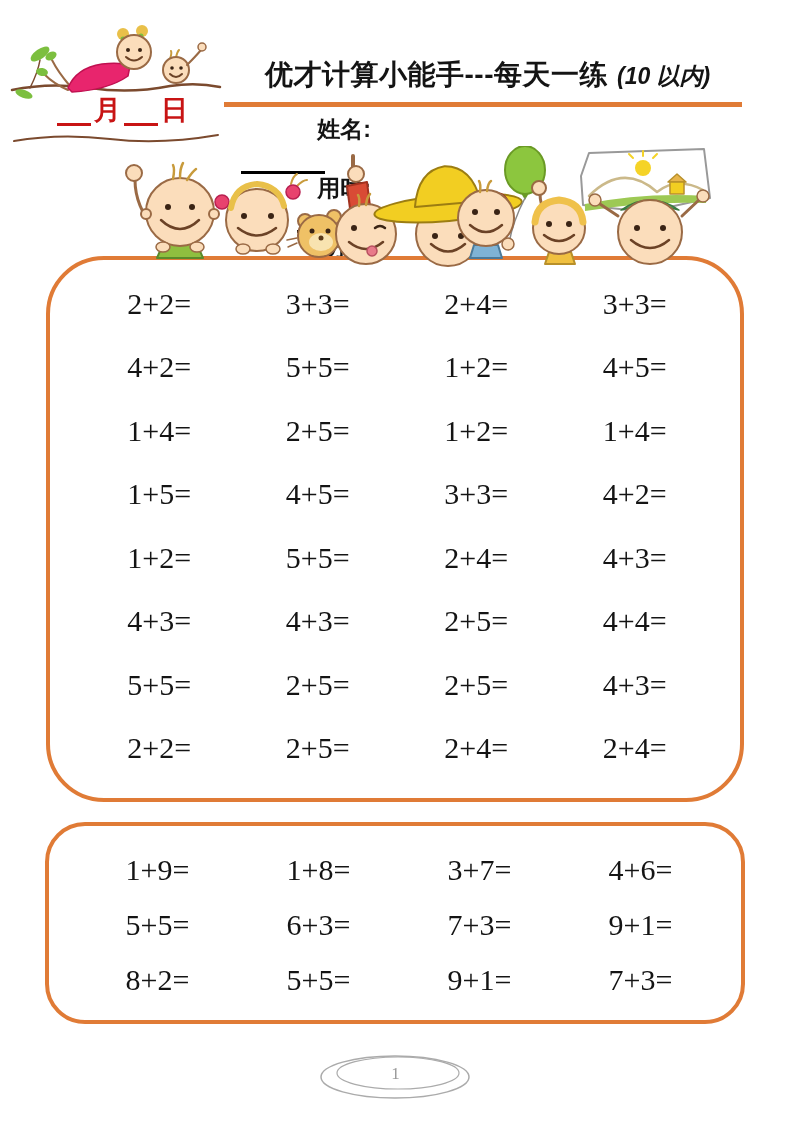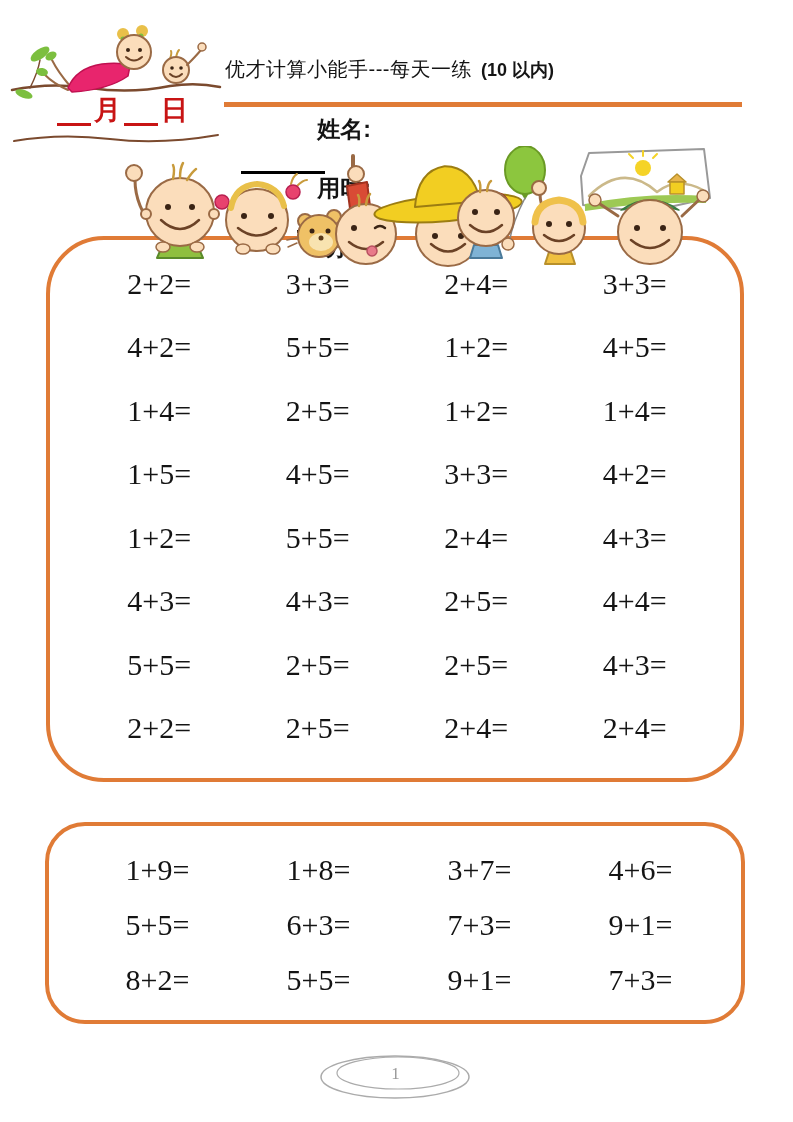--- a/index.html
+++ b/index.html
@@ -19,35 +19,35 @@
   .corner{position:absolute;left:10px;top:10px;width:215px;height:145px;}
   .corner svg{position:absolute;left:0;top:0;}
   .date-line{
     position:absolute;left:20px;top:84px;width:185px;
     display:flex;align-items:flex-end;justify-content:center;gap:3px;
     color:var(--date-red);font-size:27px;font-weight:bold;line-height:1.2;
   }
   .dblank{display:inline-block;width:34px;height:24px;border-bottom:3px solid var(--date-red);}
   
   .title-row{position:absolute;left:225px;top:56px;white-space:nowrap;display:flex;align-items:baseline;gap:9px;}
-  .title-main{font-size:20px;font-weight:normal;letter-spacing:.5px;}
-  .title-suffix{font-size:18px;font-weight:bold;}
+  .title-main{font-size:28px;font-weight:bold;letter-spacing:.5px;margin-left:40px;}
+  .title-suffix{font-size:23px;font-weight:bold;font-style:italic;}
   .title-rule{position:absolute;left:224px;top:102px;width:518px;height:5px;background:var(--accent);}
   .meta-row{
     position:absolute;left:231px;top:115px;display:flex;align-items:flex-end;
     font-size:23px;font-weight:bold;line-height:1.3;flex-direction:column;
   }
   .blank{display:inline-block;height:26px;border-bottom:3px solid #000;}
   .name-blank{width:84px;margin-left:10px;margin-right:46px;}
   .time-blank{width:72px;margin-left:8px;margin-right:2px;}
   
   .kids{position:absolute;left:85px;top:146px;width:630px;height:130px;z-index:3;}
   
   .box{position:absolute;border:4px solid var(--accent);background:transparent;box-sizing:border-box;}
-  .box1{left:46px;top:236px;width:698px;height:546px;border-radius:58px;z-index:2;}
+  .box1{left:46px;top:256px;width:698px;height:546px;border-radius:58px;z-index:2;}
   .box2{left:45px;top:822px;width:700px;height:202px;border-radius:40px;padding-left:16px;}
   .grid{display:grid;grid-template-columns:repeat(4,1fr);justify-items:center;align-items:center;}
   .box1 .grid{padding:12px 26px 0 30px;grid-auto-rows:63.5px;}
   .box2 .grid{padding:16px 20px 0 12px;grid-auto-rows:55px;}
   .problem{
     font-family:"Liberation Serif","DejaVu Serif",serif;
     font-size:30px;color:var(--ink);white-space:nowrap;
   }
   
   .page-oval{position:absolute;left:318px;top:1052px;width:155px;height:48px;}

